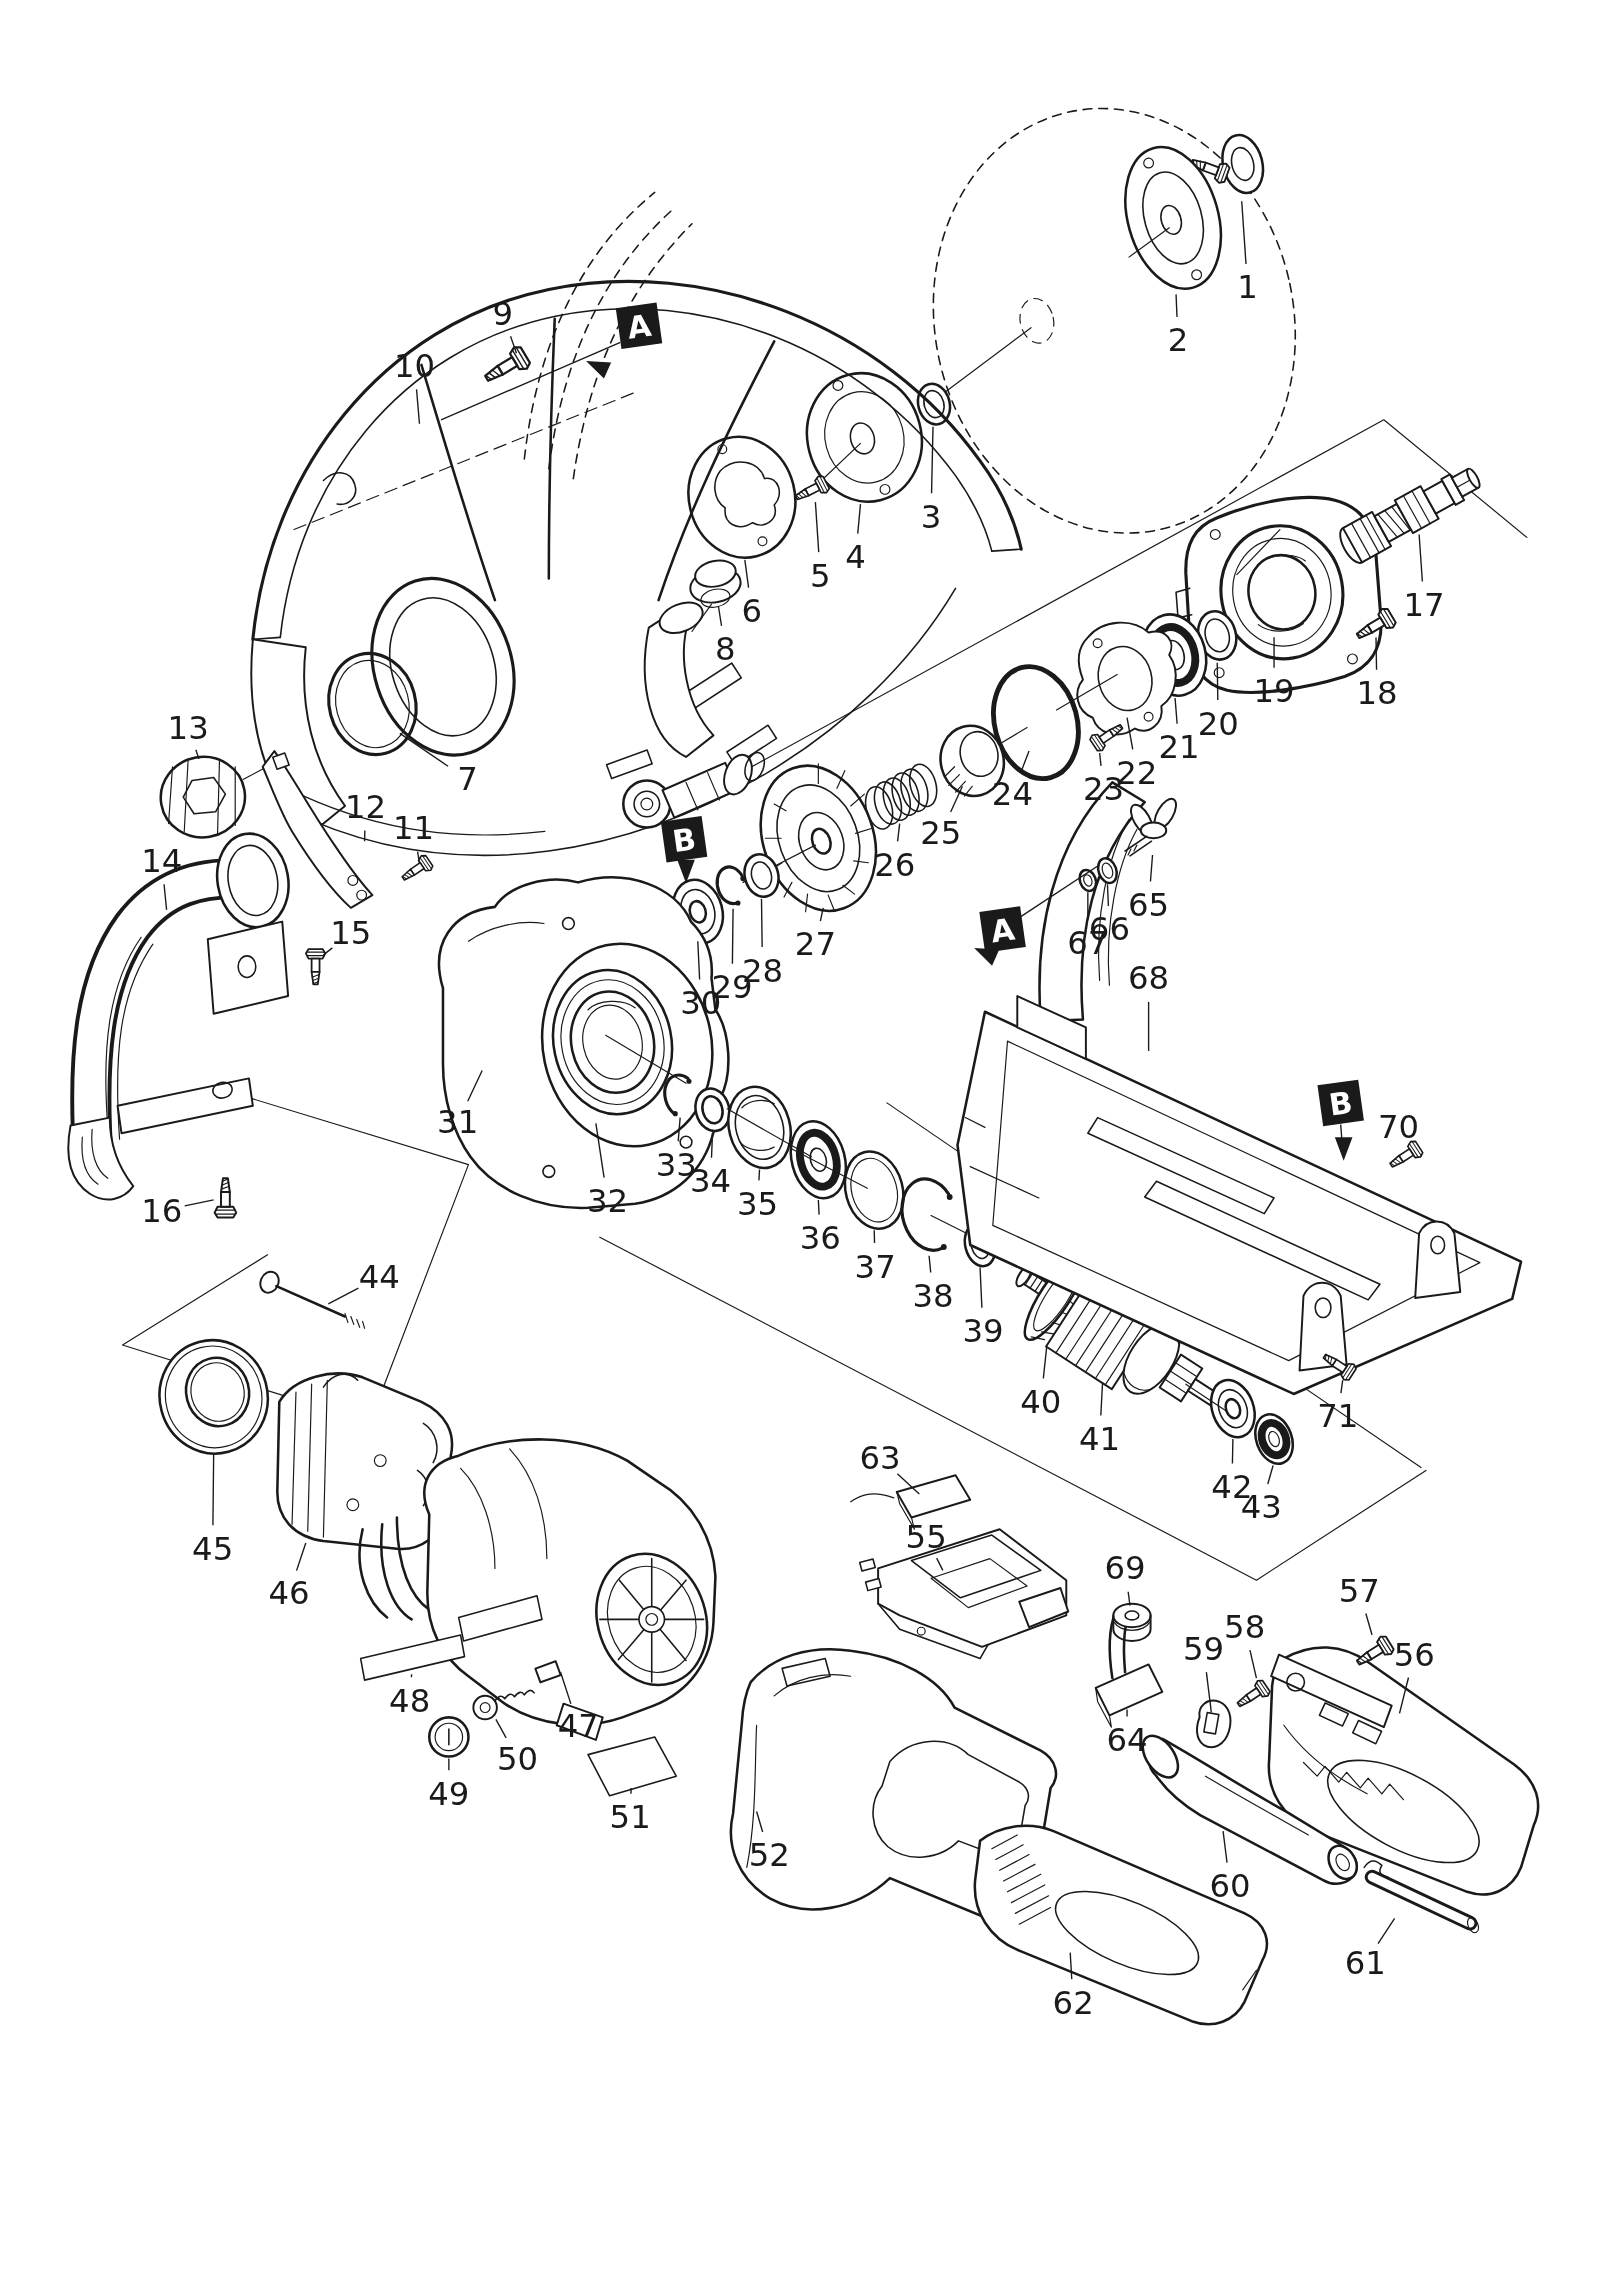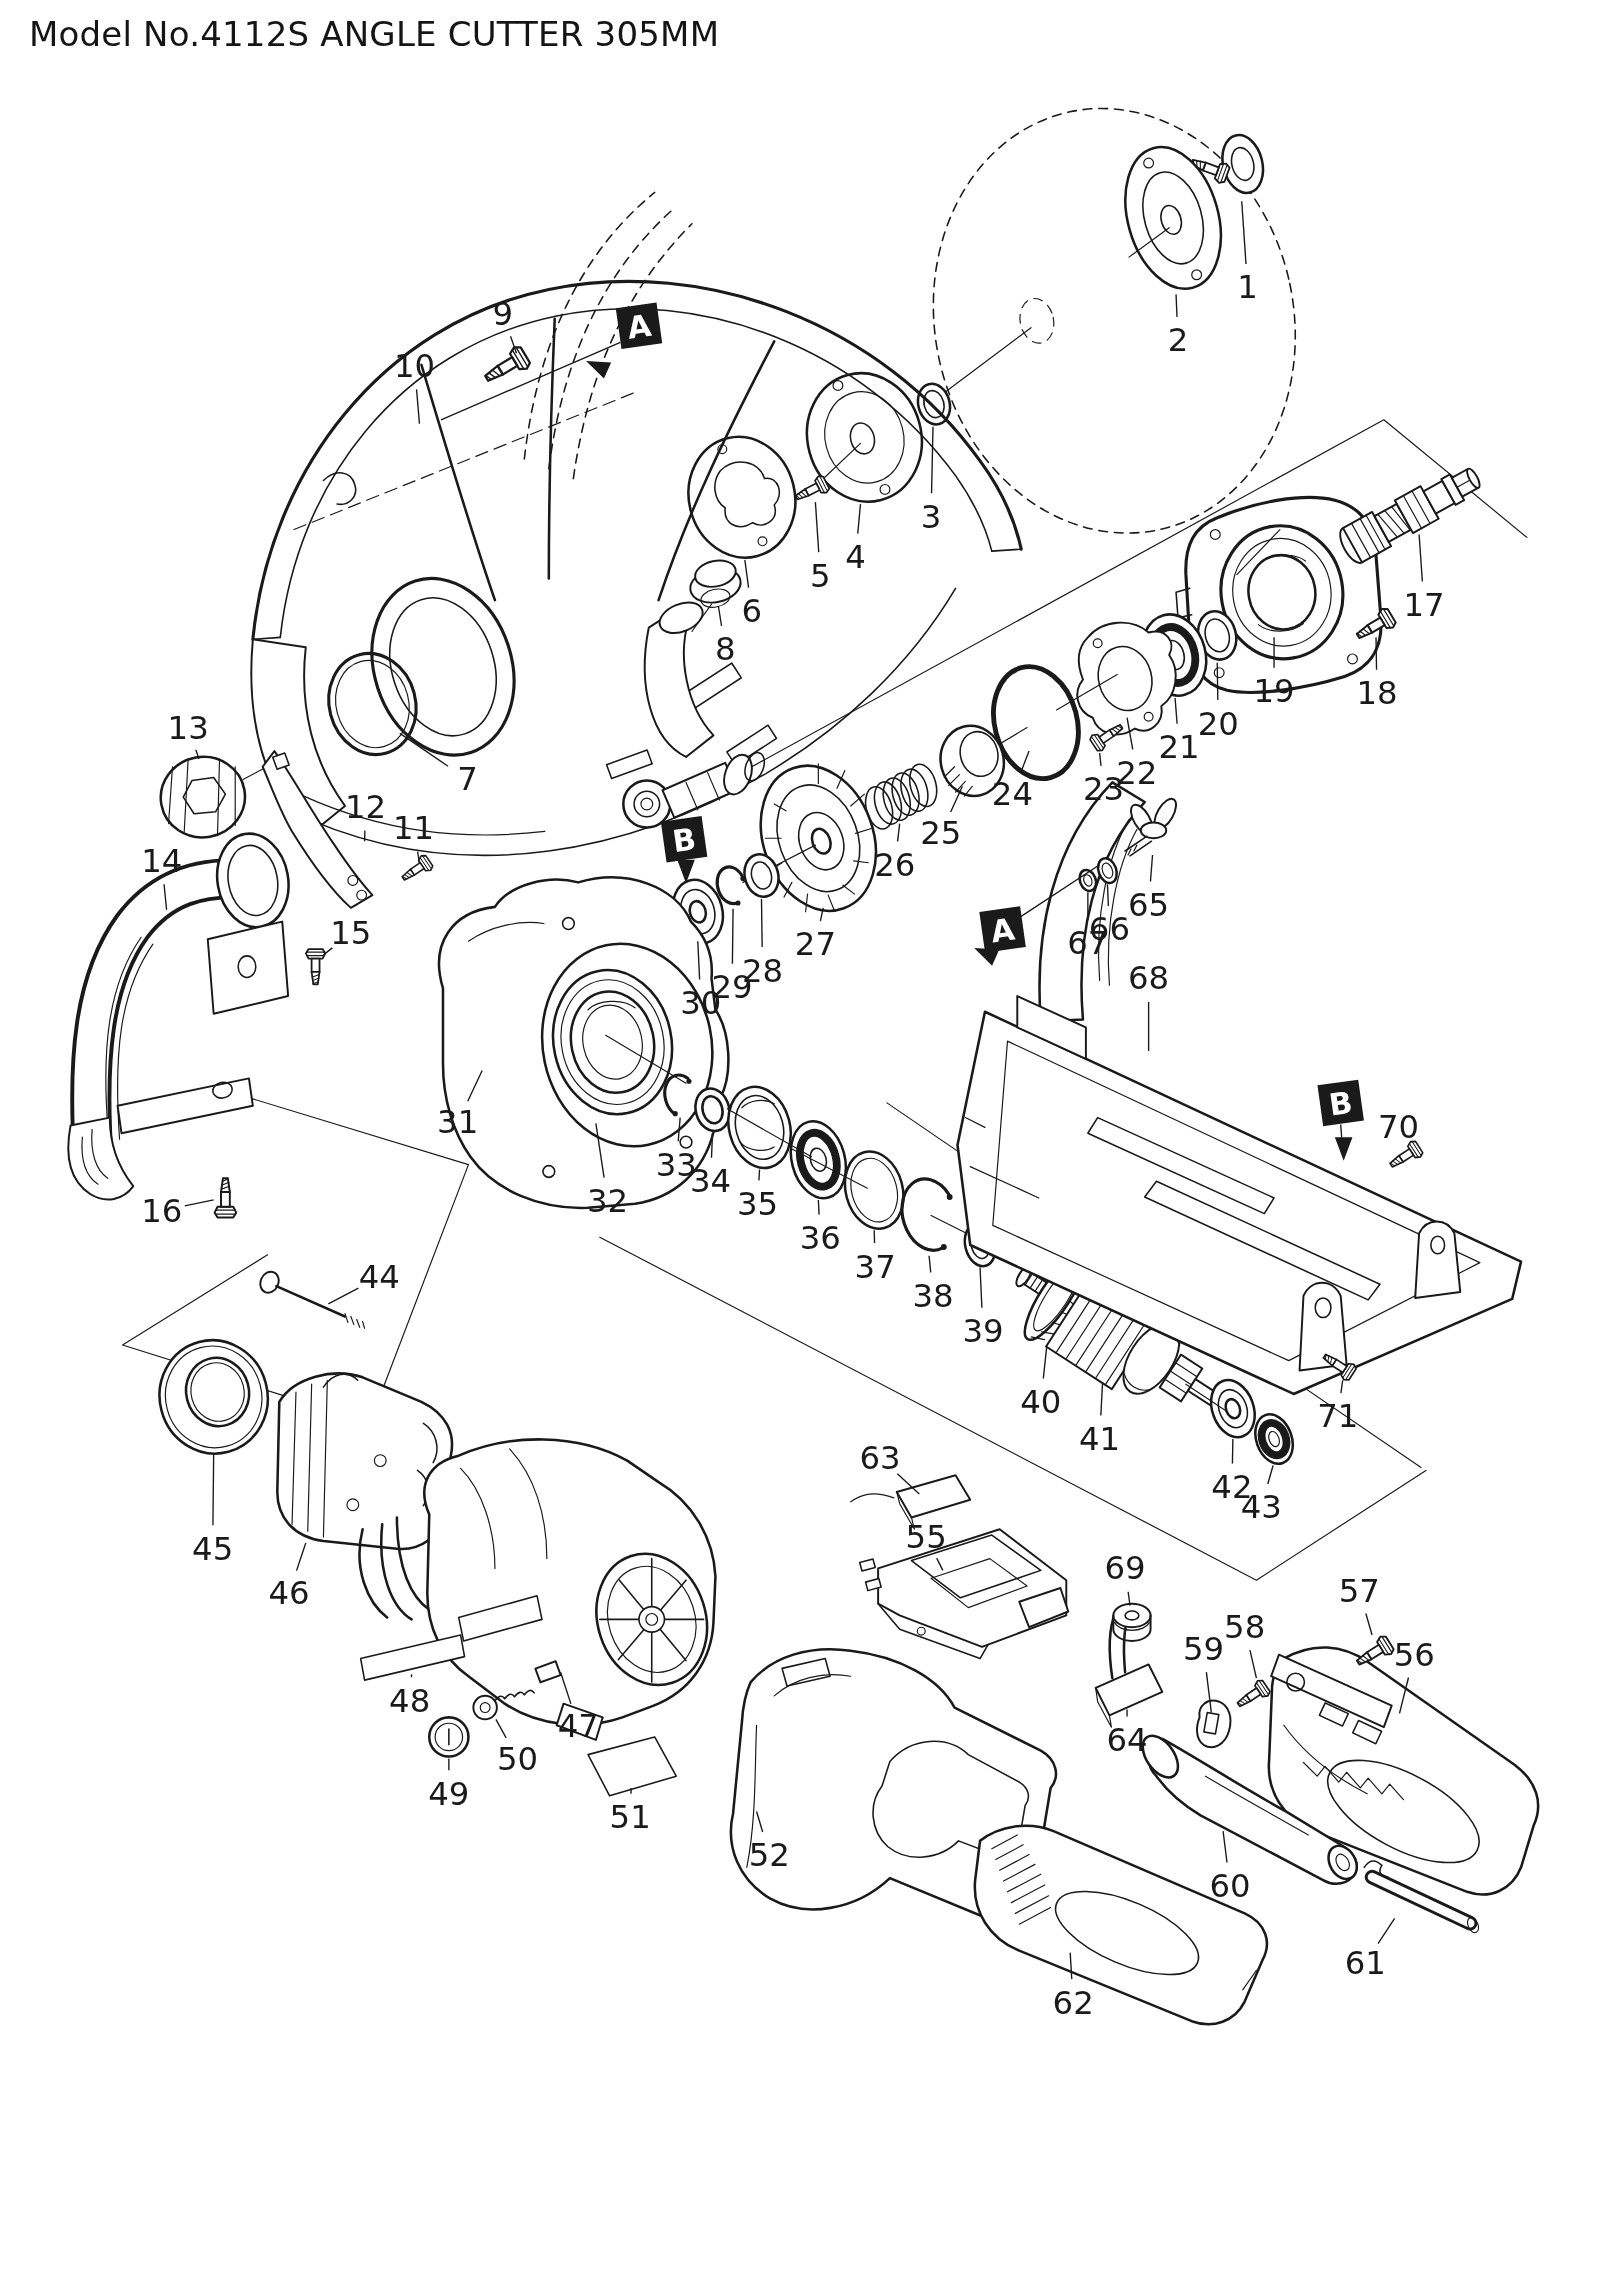--- a/index.html
+++ b/index.html
@@ -23,21 +23,20 @@
   .plabel{font-family:"DejaVu Sans","Liberation Sans",sans-serif;font-size:33px;fill:#1a1a1a;
           text-anchor:middle;dominant-baseline:central;}
   .mletter{font-family:"DejaVu Sans","Liberation Sans",sans-serif;font-size:31px;font-weight:bold;
            fill:#ffffff;text-anchor:middle;dominant-baseline:central;}
   .leader{stroke:#1a1a1a;stroke-width:1.4;fill:none;}
 </style>
 </head>
 <body>
 
 <div class="page">
-  <div class="title">Model No.4112S ANGLE CUTTER 305MM</div>
 
   <svg id="art" width="1621" height="2293" viewBox="0 0 1654 2339" xmlns="http://www.w3.org/2000/svg">
     <defs>
       <g id="screwS">
         <path class="fw ln" d="M0,-8 L5,-11 L11,-8 L11,8 L5,11 L0,8 Z"></path>
         <path class="s1" d="M3.5,-9.5 L3.5,9.5 M7.5,-10 L7.5,10"></path>
         <rect class="fw ln" x="11" y="-4.5" width="15" height="9"></rect>
         <path class="fw ln" d="M26,-4.5 L40,-2.5 L40,2.5 L26,4.5 Z"></path>
         <path class="s1" d="M29,-4 l3,8 M33,-3.5 l3,7 M37,-3 l2.5,6"></path>
       </g>

